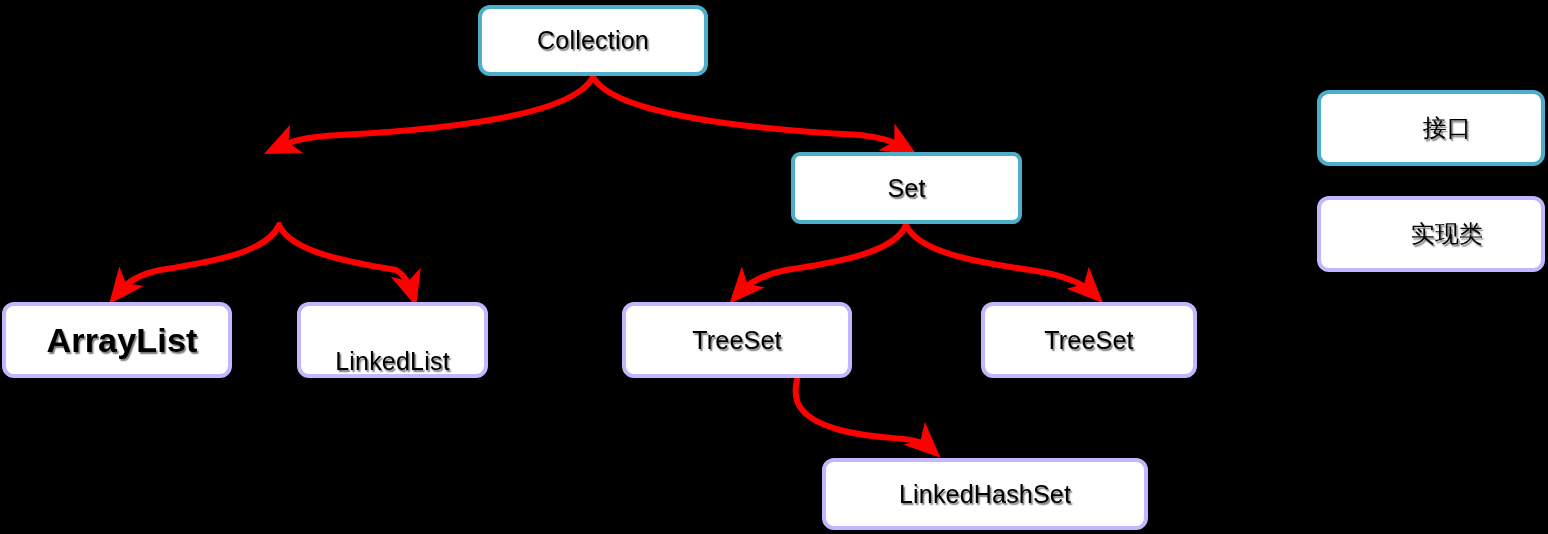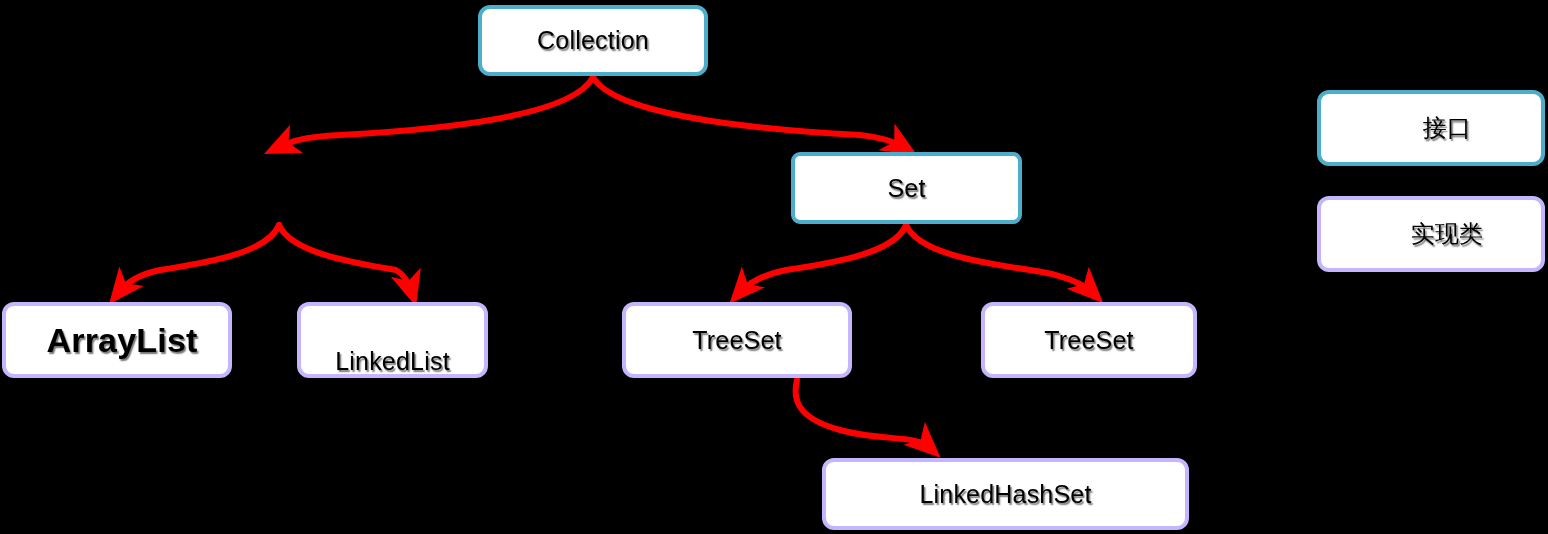--- a/index.html
+++ b/index.html
@@ -53,21 +53,21 @@
     padding-left: 32px;
   }
   
   #n-collection   { left: 478px;  top: 5px;   width: 230px; height: 71px; }
   #n-list         { left: 164px;  top: 152px; width: 232px; height: 72px; }
   #n-set          { left: 791px;  top: 152px; width: 231px; height: 72px; border-radius: 9px; }
   #n-arraylist    { left: 2px;    top: 302px; width: 230px; height: 76px; padding-left: 10px; }
   #n-linkedlist   { left: 297px;  top: 302px; width: 191px; height: 76px; align-items: flex-end; }
   #n-hashset      { left: 622px;  top: 302px; width: 230px; height: 76px; }
   #n-treeset      { left: 981px;  top: 302px; width: 216px; height: 76px; }
-  #n-linkedhashset{ left: 822px;  top: 458px; width: 367px; height: 72px; }
+  #n-linkedhashset{ left: 822px;  top: 458px; width: 326px; height: 72px; }
   #lg-interface   { left: 1317px; top: 90px;  width: 228px; height: 76px; }
   #lg-impl        { left: 1317px; top: 196px; width: 228px; height: 76px; }
 </style>
 </head>
 <body>
 
 <div id="canvas">
 
   <svg id="edges" viewBox="0 0 1548 534" xmlns="http://www.w3.org/2000/svg">
     <defs>

